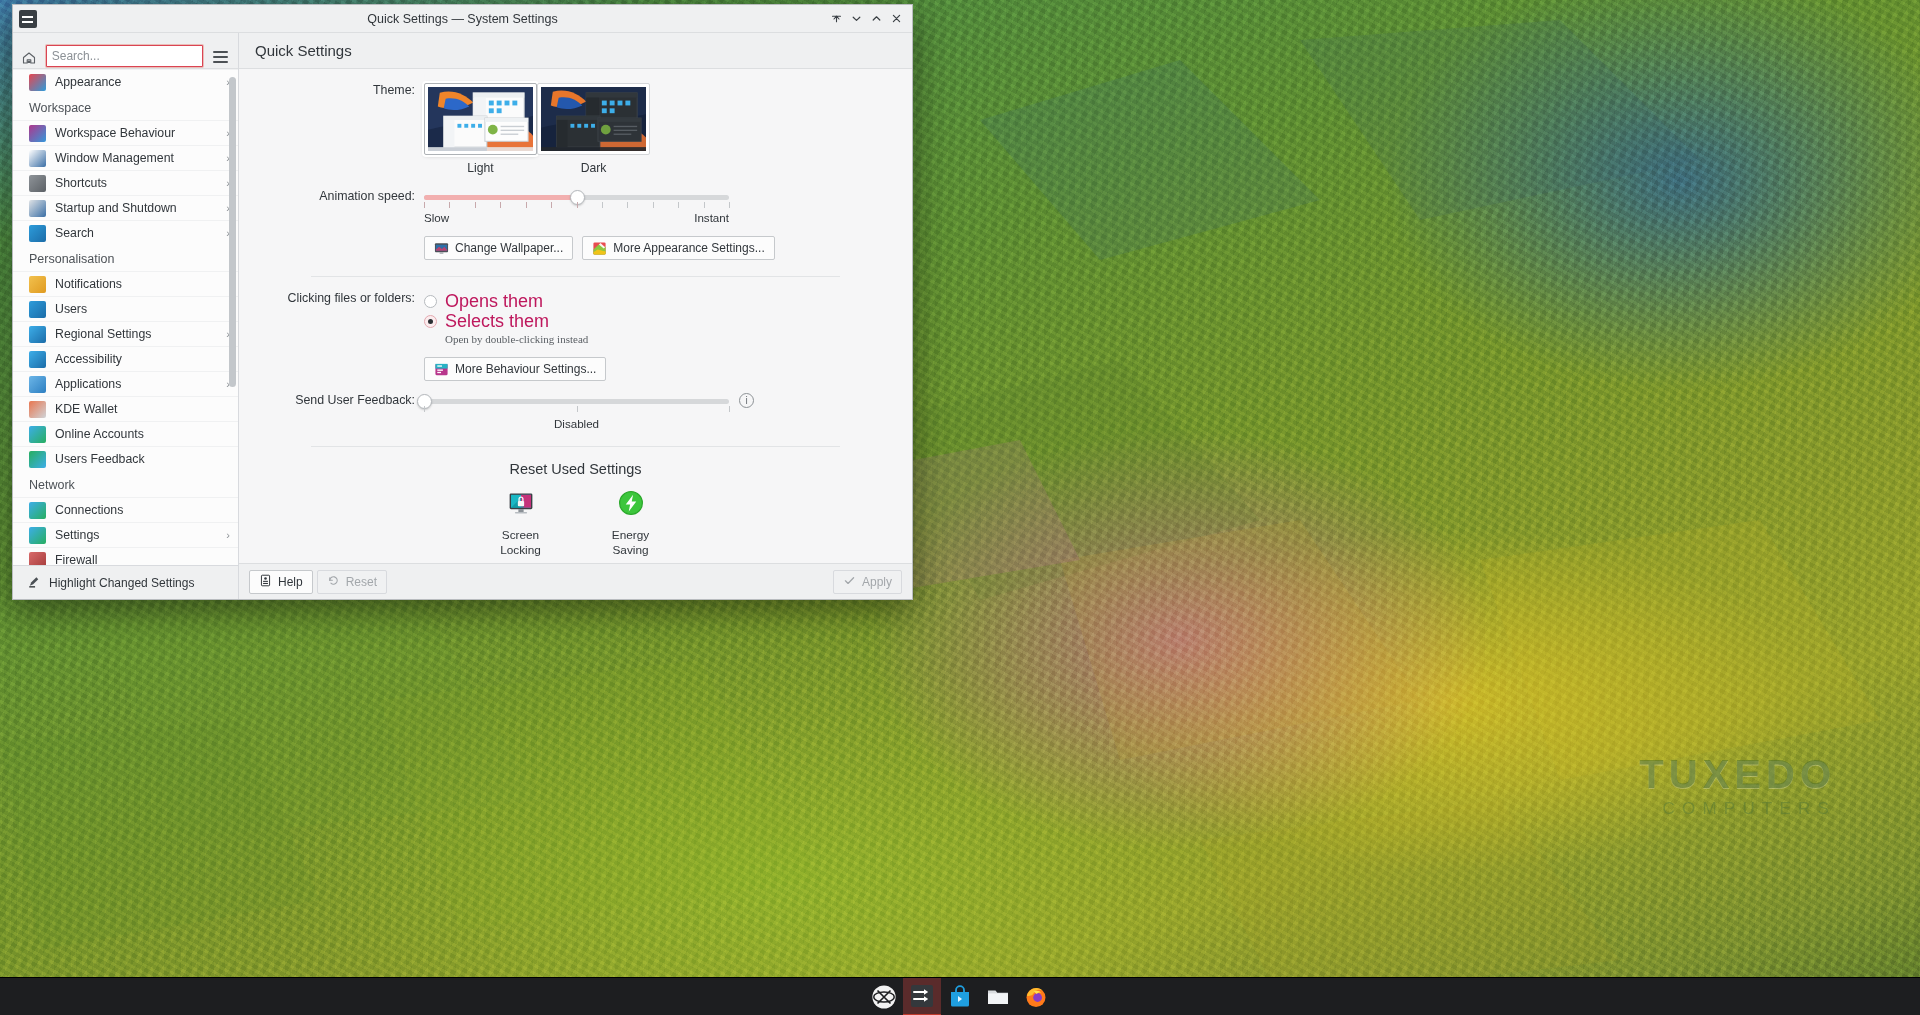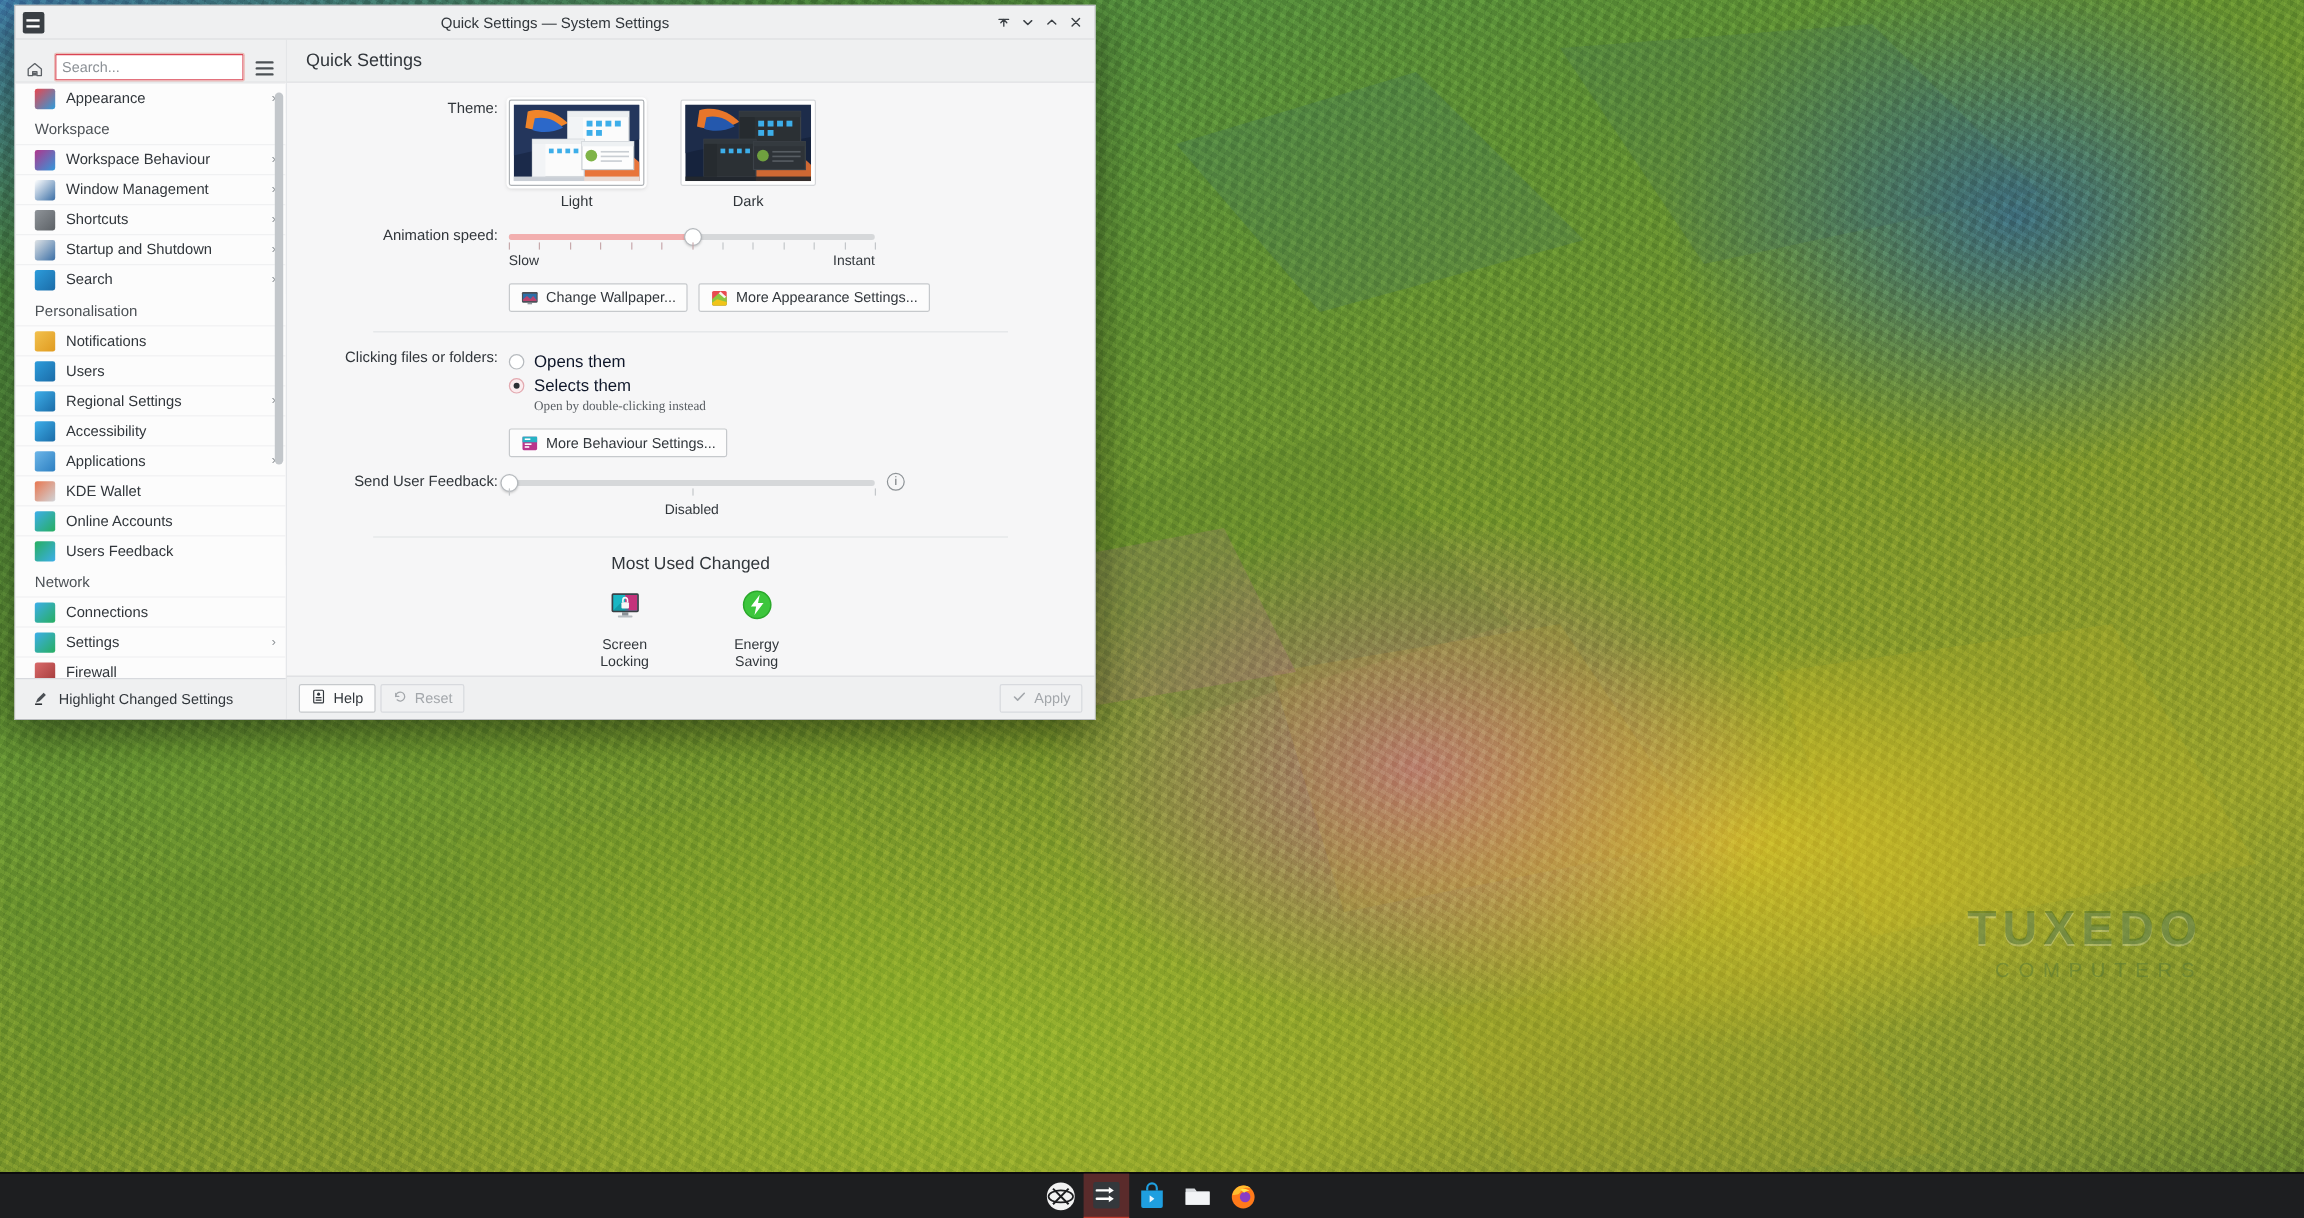--- a/index.html
+++ b/index.html
@@ -177,21 +177,21 @@
   }
 
   .form-row { display: flex; align-items: flex-start; margin-bottom: 0; }
   .form-label {
     width: 185px; text-align: right; padding-right: 9px;
     font-size: 12.4px; color: #31363b; flex: 0 0 auto;
   }
   .form-field { flex: 1 1 auto; }
 
   
-  .theme-row { display: flex; gap: 30px; }
+  .theme-row { display: flex; }
   .theme-item { text-align: center; }
   .theme-thumb {
     width: 113px; height: 72px; padding: 3px;
     background: #fff; border: 1px solid #d4d6d9;
     border-radius: 2px; cursor: pointer; position: relative;
   }
   .theme-thumb.selected {
     border-color: #aeb2b6;
     box-shadow: 0 0 0 2px #fff, 0 1px 4px rgba(0,0,0,0.22);
   }
@@ -246,21 +246,21 @@
   .radio {
     width: 13px; height: 13px; border-radius: 50%;
     border: 1px solid #b6babe; background: #fff;
     position: relative; flex: 0 0 auto;
   }
   .radio.checked { border-color: #e3a9b0; background: #fbecee; }
   .radio.checked::after {
     content: ""; position: absolute; left: 3px; top: 3px;
     width: 5px; height: 5px; border-radius: 50%; background: #2b2f33;
   }
-  .radio-text { font-size: 14px; color: #0f172a; }
+  .radio-text { font-size: 18px; color: #be185d; }
   .hint { font-size: 11px; color: #5b6065; margin-top: 2px; }
 
   .info-icon {
     width: 15px; height: 15px; border-radius: 50%;
     border: 1px solid #8d9296; color: #6a6f74;
     font-size: 10px; display: inline-flex;
     align-items: center; justify-content: center;
     margin-left: 10px; cursor: pointer; flex: 0 0 auto;
   }
 
@@ -703,21 +703,21 @@
                 </div>
               <div class="slider-center-label">Disabled</div>
             </div>
             <span class="info-icon">i</span>
           </div>
         </div>
 
         <div class="divider"></div>
 
         <div>
-          <div class="section-title">Most Used Changed</div>
+          <div class="section-title">Reset Used Settings</div>
           <div class="mus-row">
             <div class="mus-item">
               <span>
                 <svg width="28" height="28" viewBox="0 0 32 32">
                   <rect x="3" y="5" width="26" height="18" rx="1.6" fill="#3a3f44"></rect>
                   <rect x="4.6" y="6.6" width="22.8" height="14.8" fill="#19b7c4"></rect>
                   <path d="M16 6.6h11.4v14.8H16z" fill="#c4337b"></path>
                   <path d="M4.6 21.4l8-8 7 7-1 1z" fill="#0e8f9b" opacity=".7"></path>
                   <rect x="12.4" y="13.6" width="7.2" height="6" rx="1" fill="#f7f7f7"></rect>
                   <path d="M13.8 13.6v-2.2a2.2 2.2 0 0 1 4.4 0v2.2" fill="none" stroke="#f7f7f7" stroke-width="1.5"></path>

